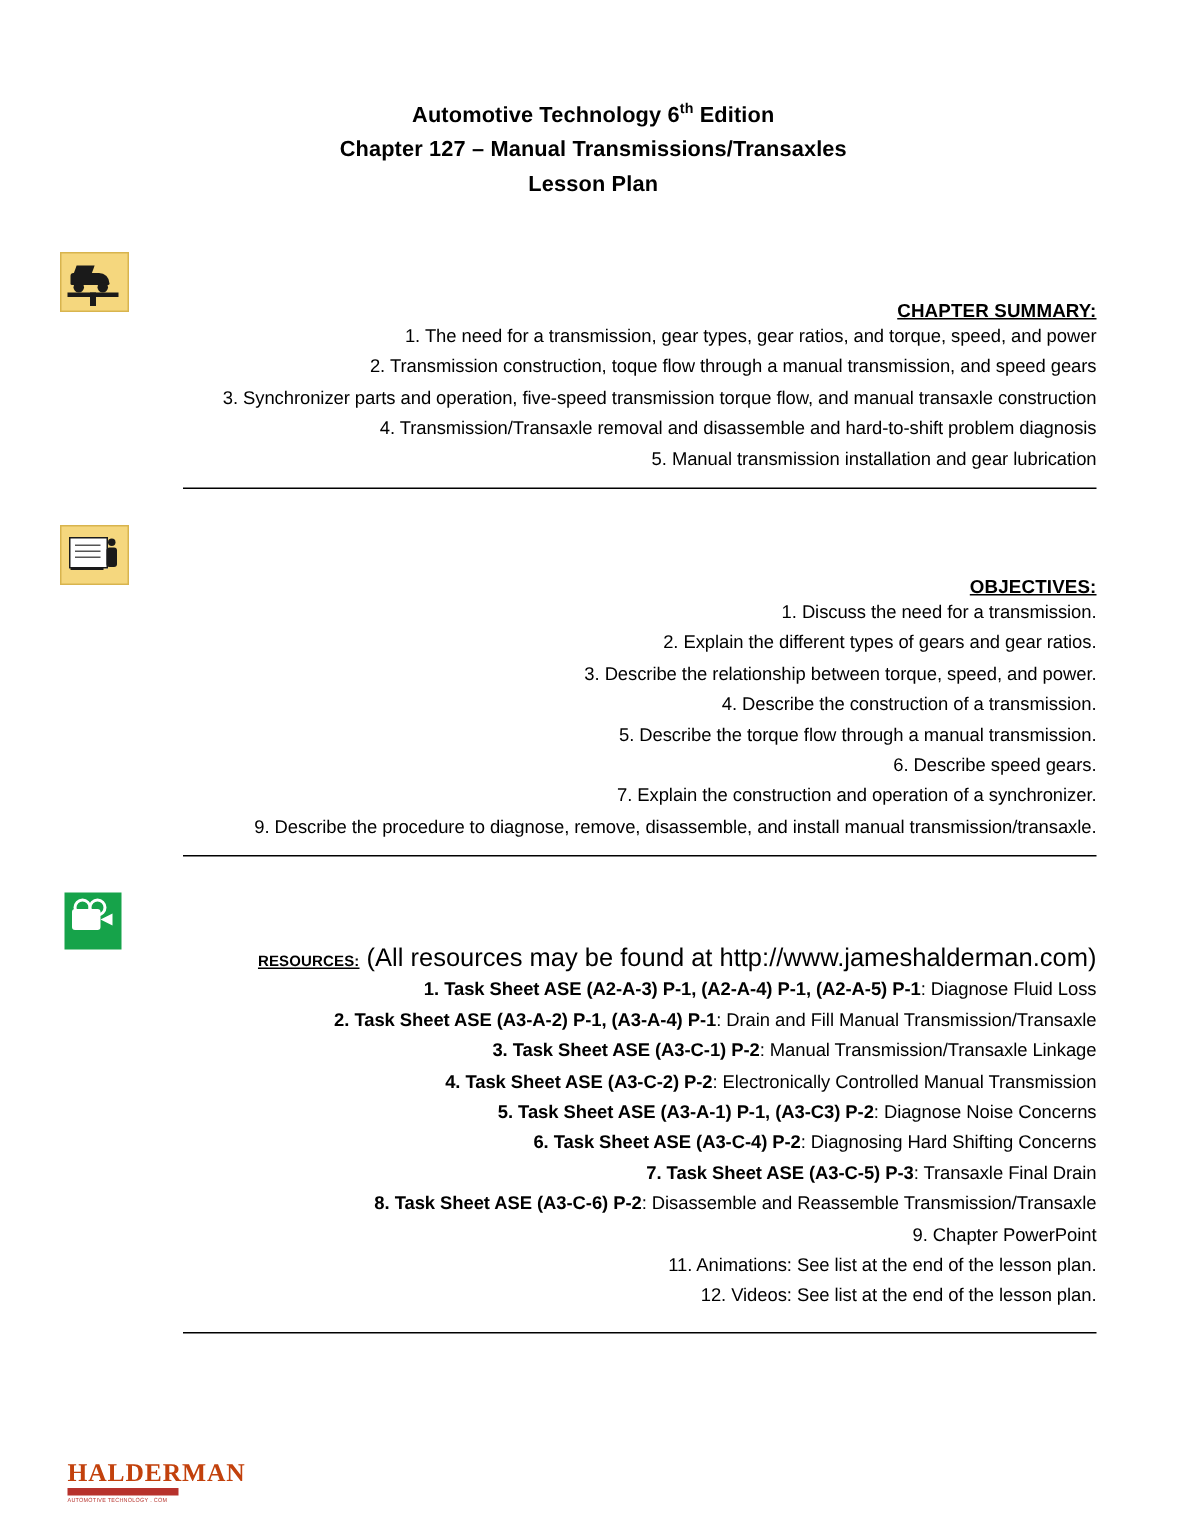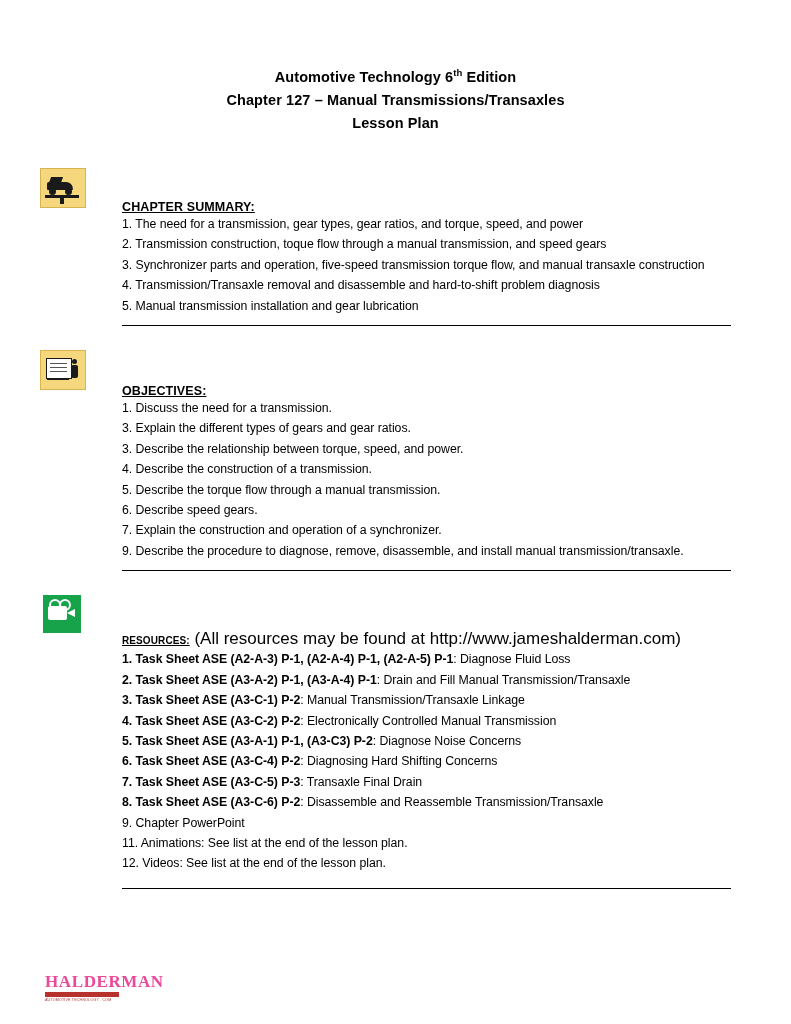--- a/index.html
+++ b/index.html
@@ -44,20 +44,21 @@
   .content {
     position: absolute;
     left: 0;
     top: 160px;
     width: 791px;
   }
 
   .section {
     position: relative;
     margin-bottom: 12px;
+    text-align: right;
   }
 
   .sec-icon {
     position: absolute;
     left: 40px;
     width: 44px;
     height: 38px;
   }
 
   .sec-body {
@@ -230,21 +231,21 @@
     position: absolute;
     left: 45px;
     bottom: 22px;
     width: 130px;
   }
   .logo-word {
     font-family: "Liberation Serif", serif;
     font-weight: bold;
     font-size: 17px;
     letter-spacing: 0.6px;
-    color: #ec4899;
+    color: #c2410c;
     line-height: 18px;
   }
   .logo-bar {
     width: 74px;
     height: 5px;
     background: #b7322c;
     margin-top: 1px;
   }
   .logo-sub {
     font-size: 3.6px;
@@ -294,21 +295,21 @@
       <div class="sec-icon icon-objectives" style="top:6px;">
         <div class="board"></div>
         <div class="person-head"></div>
         <div class="person-body"></div>
         <div class="stand"></div>
       </div>
       <div class="sec-body">
         <div class="sec-head">OBJECTIVES:</div>
         <ol class="list objectives-list">
           <li>1. Discuss the need for a transmission.</li>
-          <li>3. Explain the different types of gears and gear ratios.</li>
+          <li>2. Explain the different types of gears and gear ratios.</li>
           <li>3. Describe the relationship between torque, speed, and power.</li>
           <li>4. Describe the construction of a transmission.</li>
           <li>5. Describe the torque flow through a manual transmission.</li>
           <li>6. Describe speed gears.</li>
           <li>7. Explain the construction and operation of a synchronizer.</li>
           <li>9. Describe the procedure to diagnose, remove, disassemble, and install manual transmission/transaxle.</li>
         </ol>
         <hr class="rule">
       </div>
     </div>

